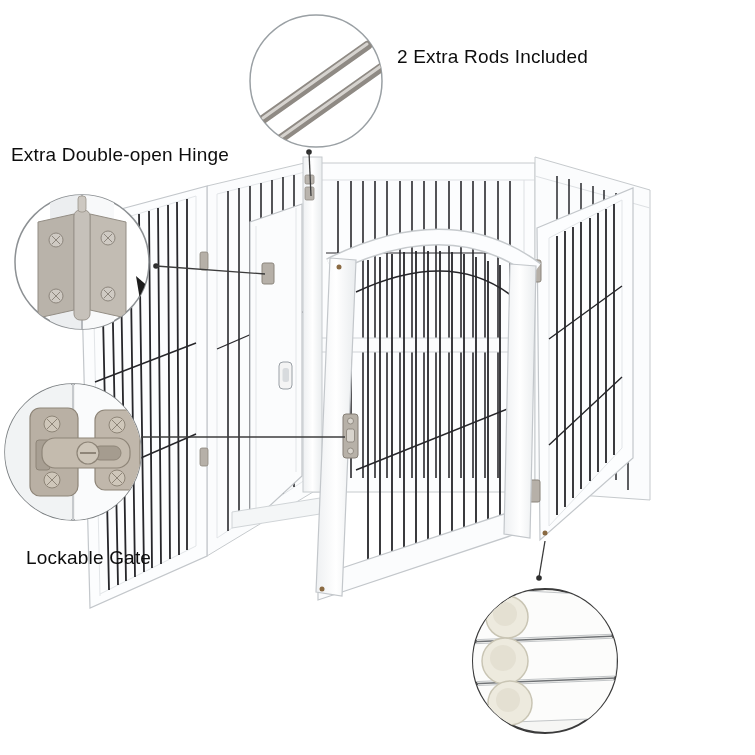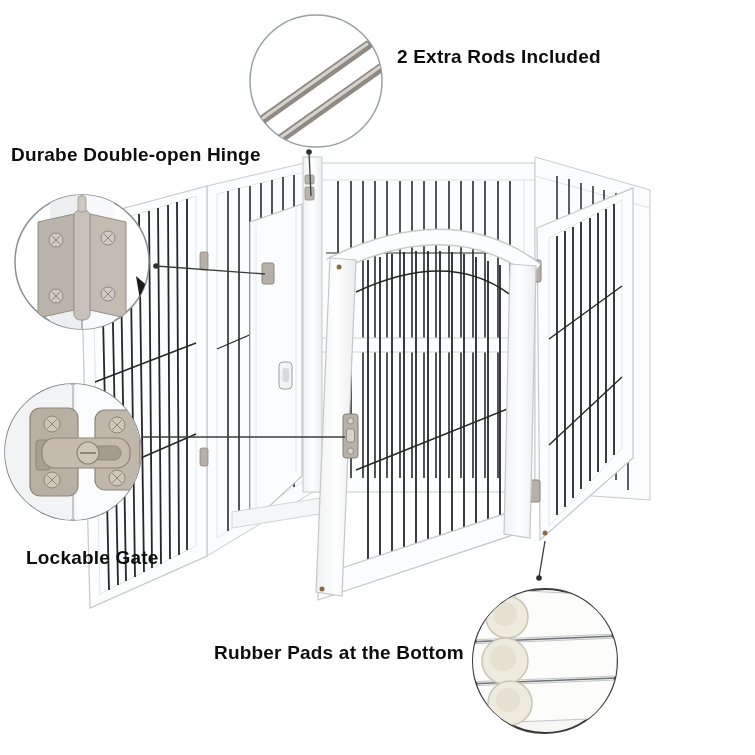--- a/index.html
+++ b/index.html
@@ -7,21 +7,21 @@
     position:relative;
     width:755px;height:755px;
     background:#ffffff;
     overflow:hidden;
     font-family:"Liberation Sans", sans-serif;
   }
   .stage svg{position:absolute;left:0;top:0;}
   .label{
     position:absolute;
     color:#0d0d0d;
-    font-weight:bold;
+    font-weight:normal;
     font-size:19px;
     letter-spacing:.2px;
     white-space:nowrap;
   }
 </style>
 </head>
 <body>
 
 <div class="stage">
 
@@ -219,17 +219,16 @@
         <circle cx="505" cy="661" r="23" fill="#edeade" stroke="#c9c5b4" stroke-width="1.5"></circle>
         <circle cx="503" cy="658" r="13" fill="#e4e0d2"></circle>
         <circle cx="510" cy="703" r="22" fill="#edeade" stroke="#c9c5b4" stroke-width="1.5"></circle>
         <circle cx="508" cy="700" r="12" fill="#e4e0d2"></circle>
       </g>
     </g>
   </g>
 </svg>
 
 <div class="label" style="left:397px;top:46px;">2 Extra Rods Included</div>
-<div class="label" style="left:11px;top:144px;">Durabe Double-open Hinge</div>
+<div class="label" style="left:11px;top:144px;">Extra Double-open Hinge</div>
 <div class="label" style="left:26px;top:547px;">Lockable Gate</div>
-<div class="label" style="left:214px;top:642px;">Rubber Pads at the Bottom</div>
 
 </div>
 
 </body></html>

